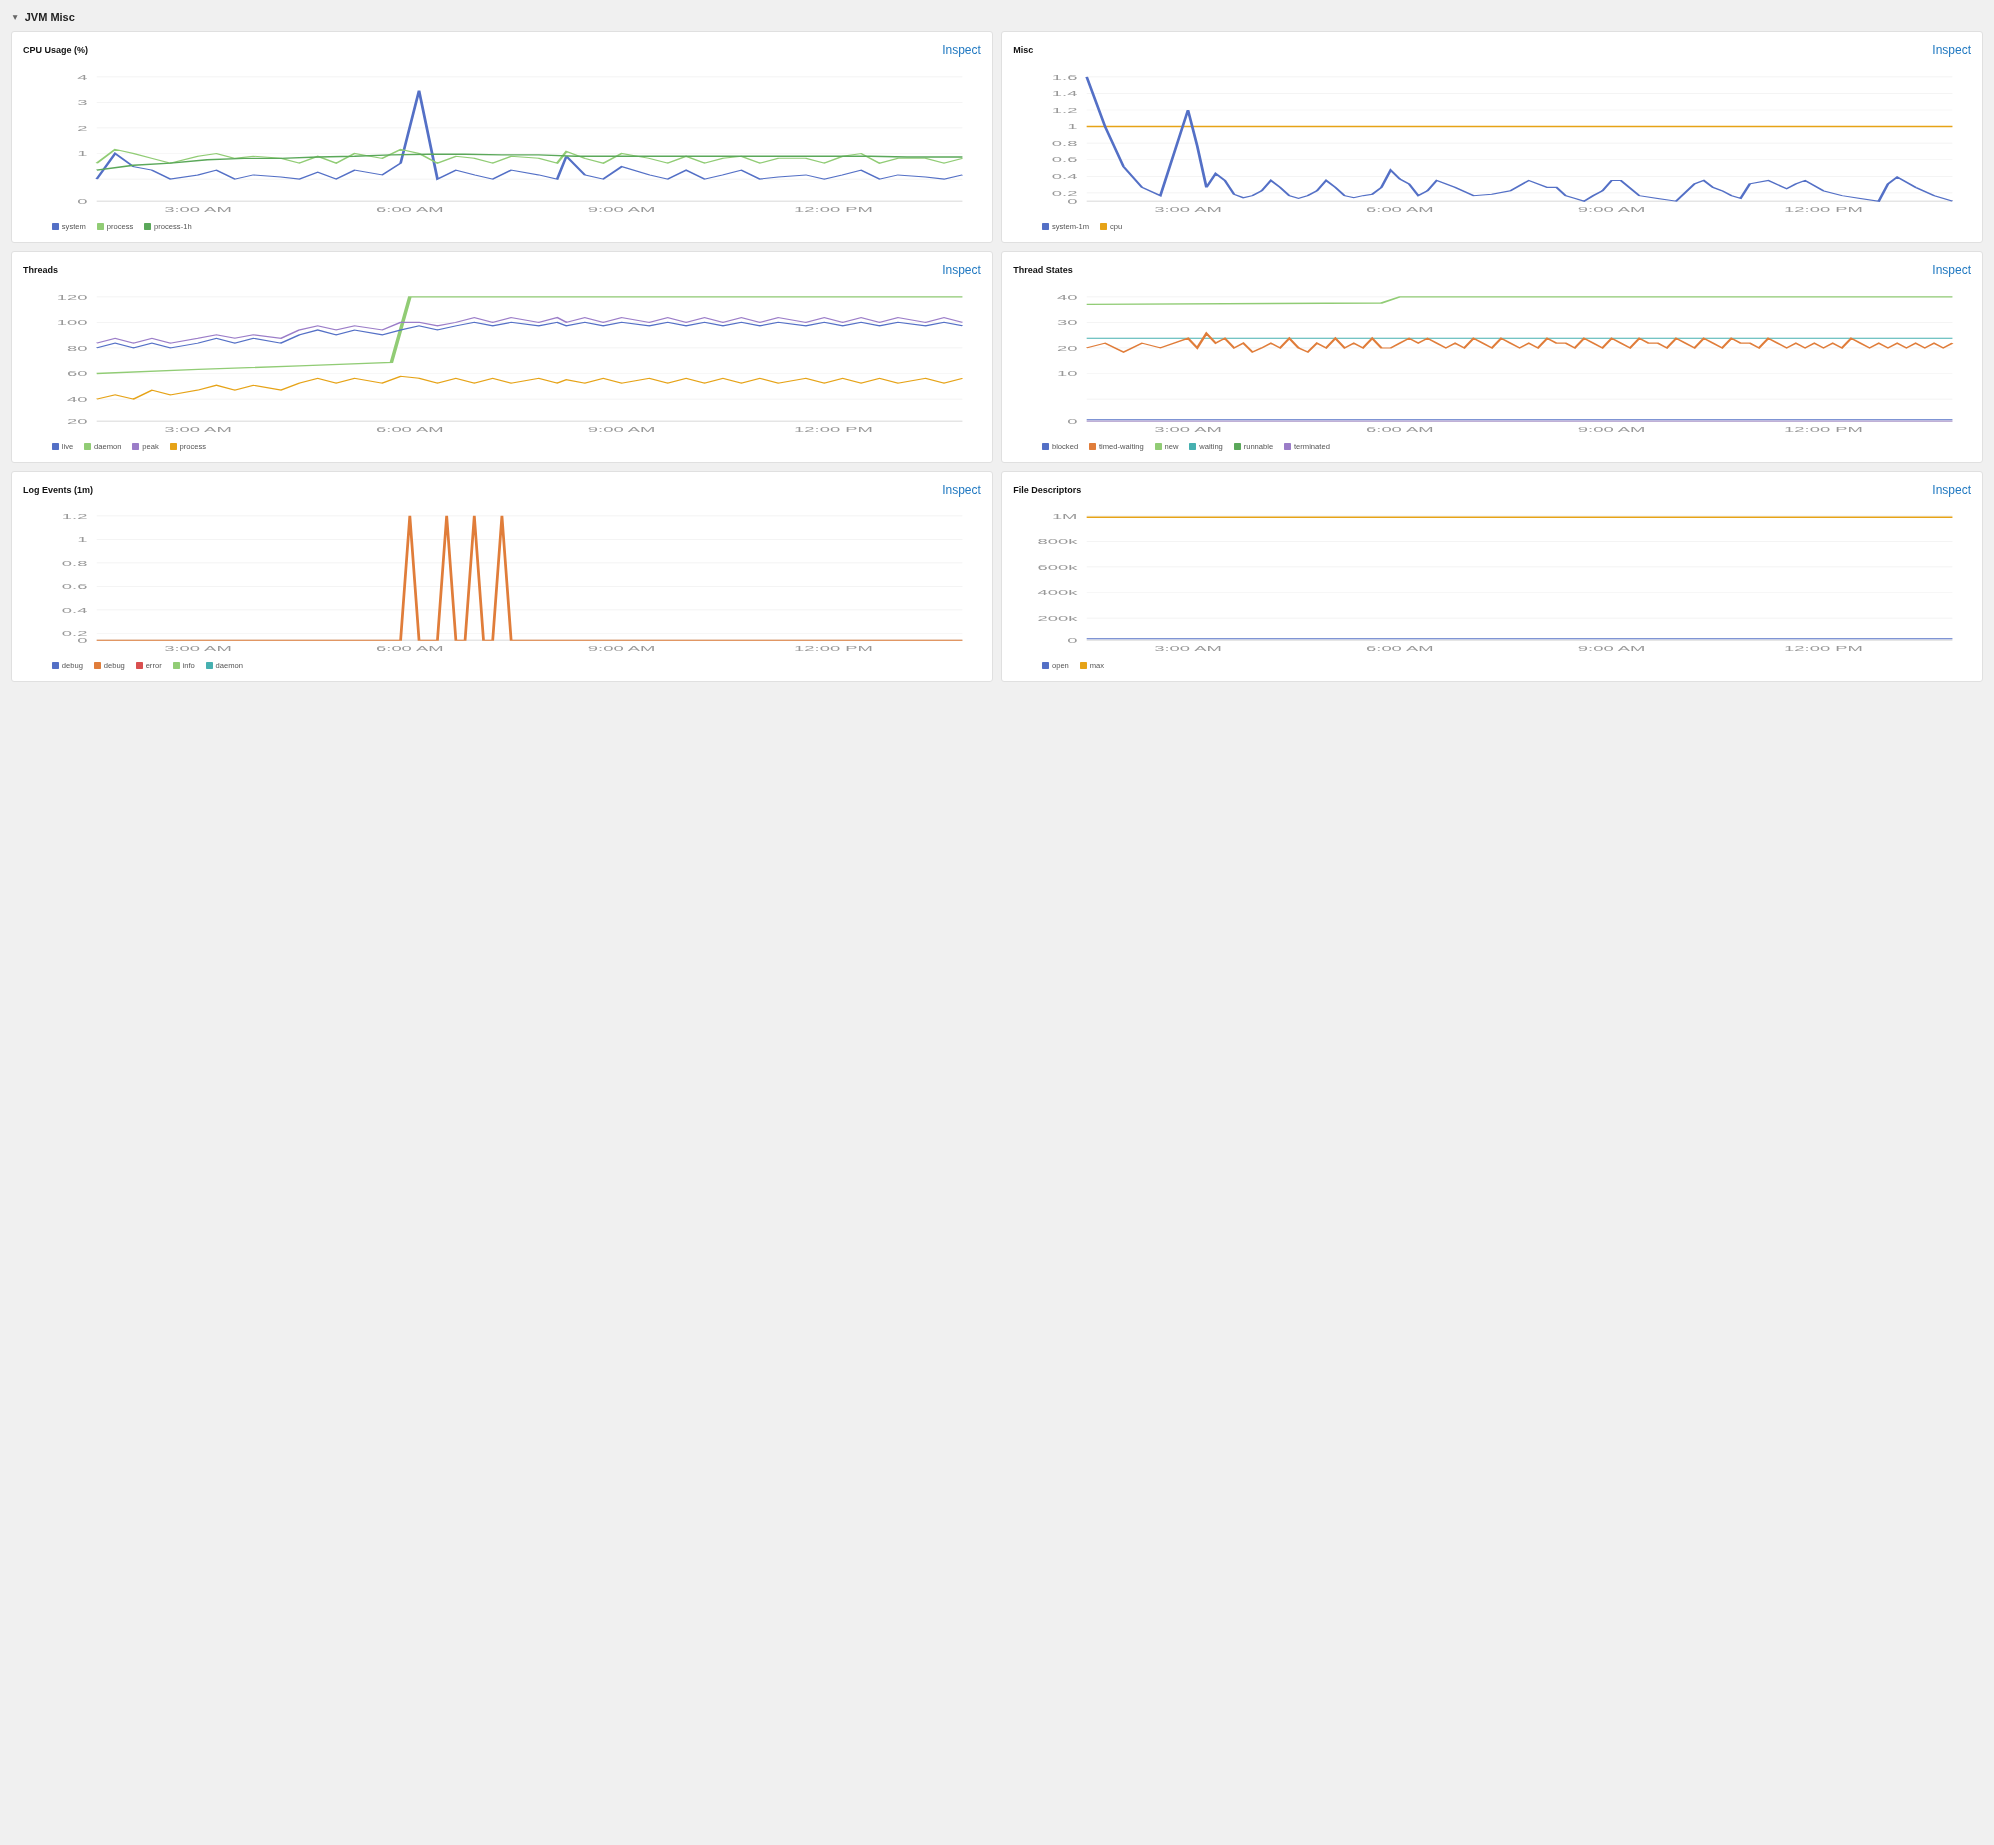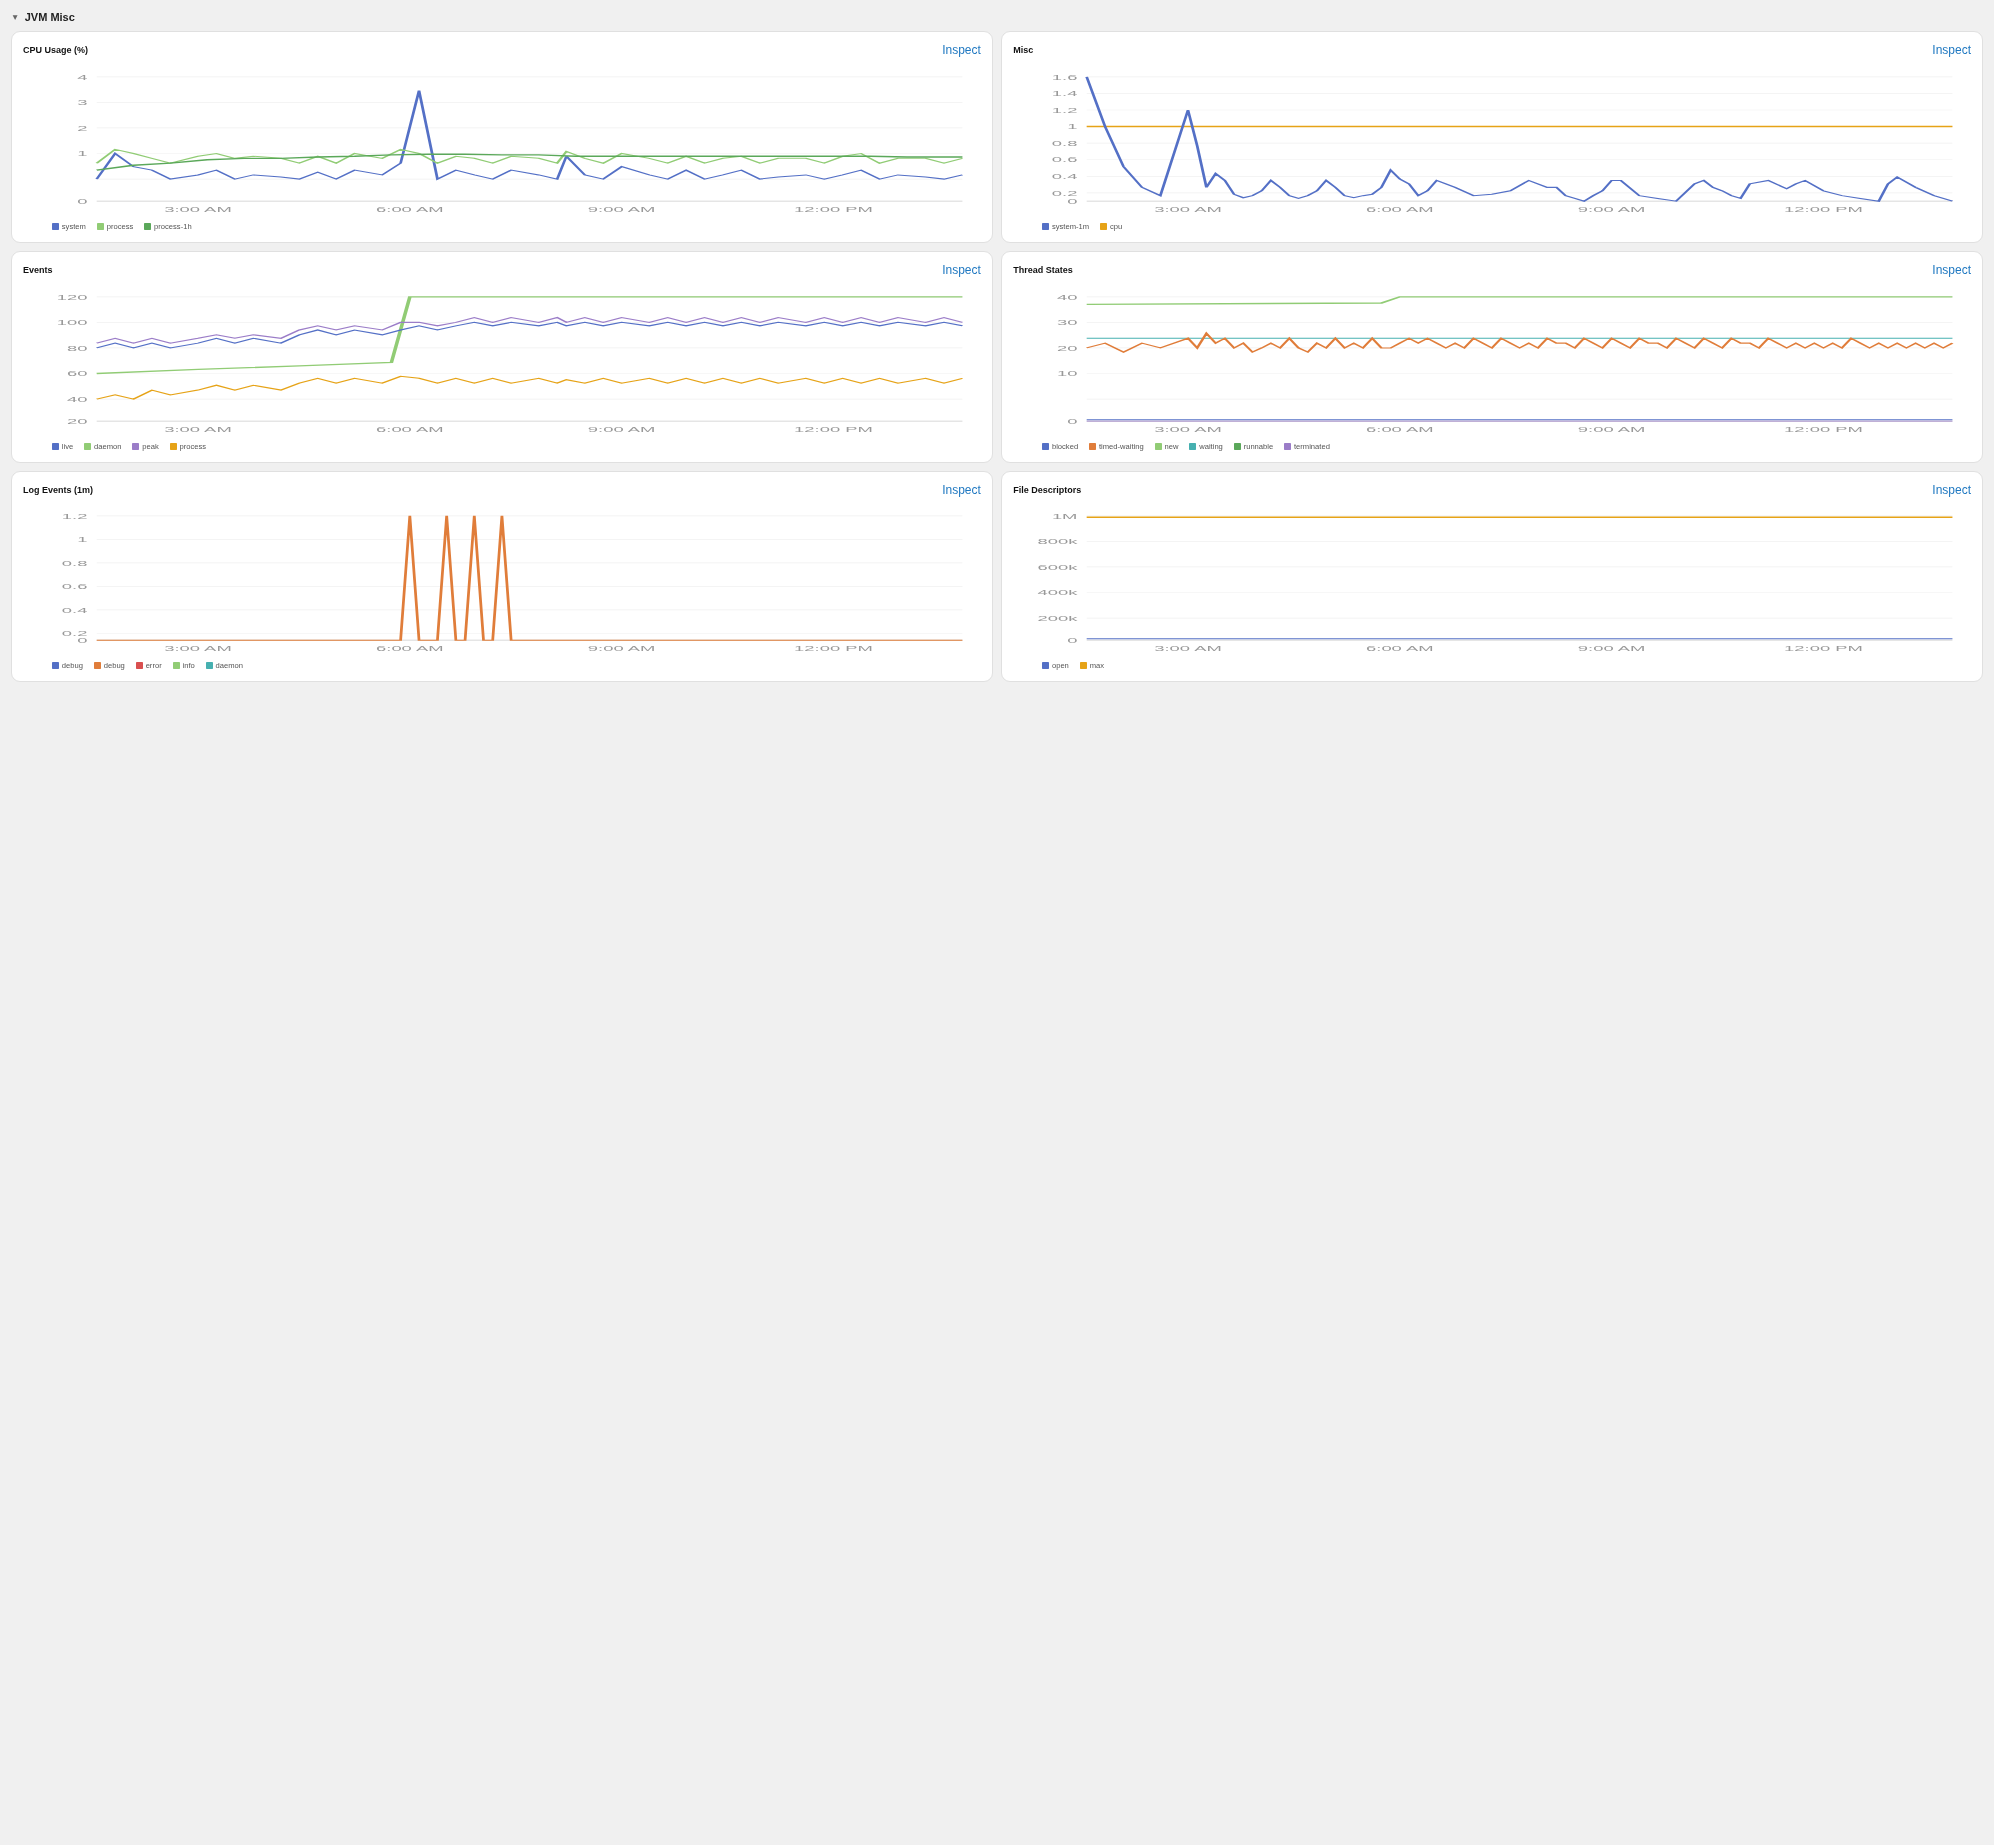--- a/index.html
+++ b/index.html
@@ -23,21 +23,21 @@
       font-size: 8.3px;
       color: #666;
     }
     .grid {
       display: grid;
       grid-template-columns: 1fr 1fr;
       gap: 8.3px;
     }
     .card {
       background: #fff;
-      border-radius: 9px;
+      border-radius: 3px;
       padding: 11px;
       border: 0.7px solid #e0e0e0;
     }
     .card-header {
       display: flex;
       justify-content: space-between;
       align-items: center;
       margin-bottom: 5.5px;
     }
     .card-title {
@@ -195,21 +195,21 @@
         </div>
       <div class="legend-item">
           <div class="legend-dot" style="background:#e6a317"></div>
           <span>cpu</span>
         </div>
     </div>
   </div>
 
   <div class="card">
     <div class="card-header">
-      <span class="card-title">Events</span>
+      <span class="card-title">Threads</span>
       <a class="inspect-link">Inspect</a>
     </div>
     <div class="chart-area">
       <svg width="100%" height="100%" viewBox="0 0 520 220" preserveAspectRatio="none" style="font-size:13px">
         <line x1="40" y1="20" x2="510" y2="20" class="grid-line"></line>
         <line x1="40" y1="57" x2="510" y2="57" class="grid-line"></line>
         <line x1="40" y1="94" x2="510" y2="94" class="grid-line"></line>
         <line x1="40" y1="131" x2="510" y2="131" class="grid-line"></line>
         <line x1="40" y1="168" x2="510" y2="168" class="grid-line"></line>
         <line x1="40" y1="200" x2="510" y2="200" class="axis-line"></line>

